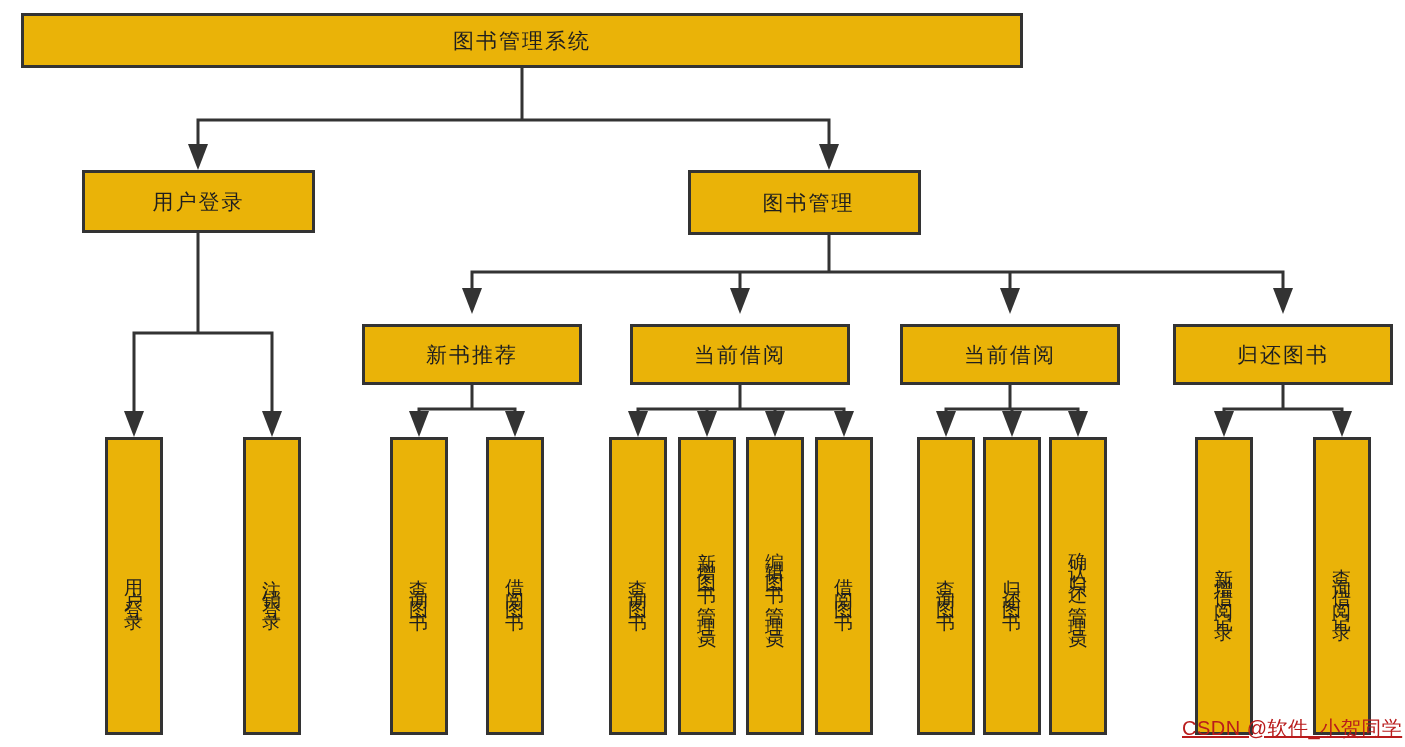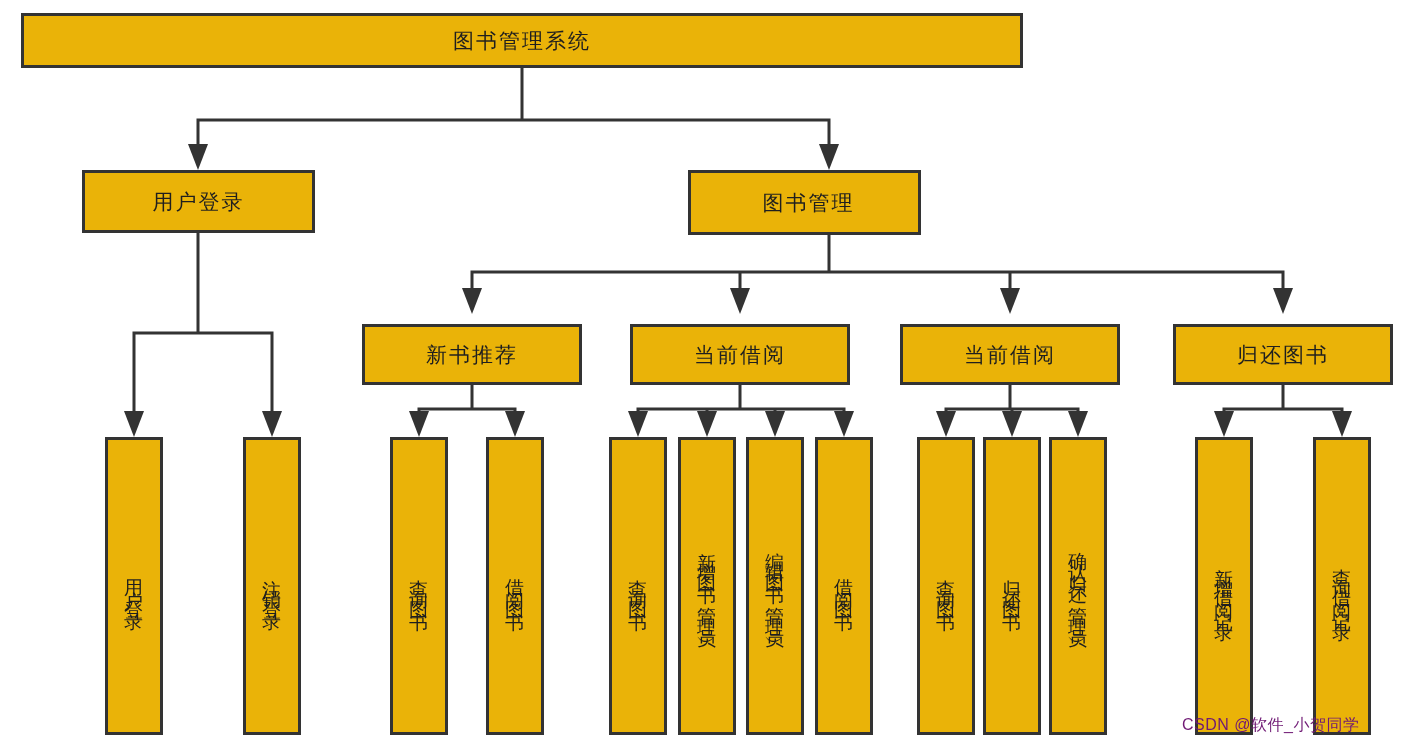--- a/index.html
+++ b/index.html
@@ -50,25 +50,26 @@
   .lf7  { left: 815px; }
   .lf8  { left: 917px; }
   .lf9  { left: 983px; }
   .lf10 { left: 1049px; }
   .lf11 { left: 1195px; }
   .lf12 { left: 1313px; }
   .watermark {
     position: absolute;
     left: 1182px;
     top: 715px;
-    font-size: 16px;
+    font-size: 20px;
     letter-spacing: 0.5px;
-    color: #701a75;
+    color: #b91c1c;
     white-space: nowrap;
     z-index: 10;
+    text-decoration: underline;
   }
 </style>
 </head>
 <body>
 
 <div class="stage">
 
   <svg class="connectors" width="1405" height="747" viewBox="0 0 1405 747">
 
     <path d="M522 66 L522 121.5 M196.5 120 L830.5 120 M198 120 L198 150 M829 120 L829 150" stroke="#333333" stroke-width="3" fill="none"></path>

